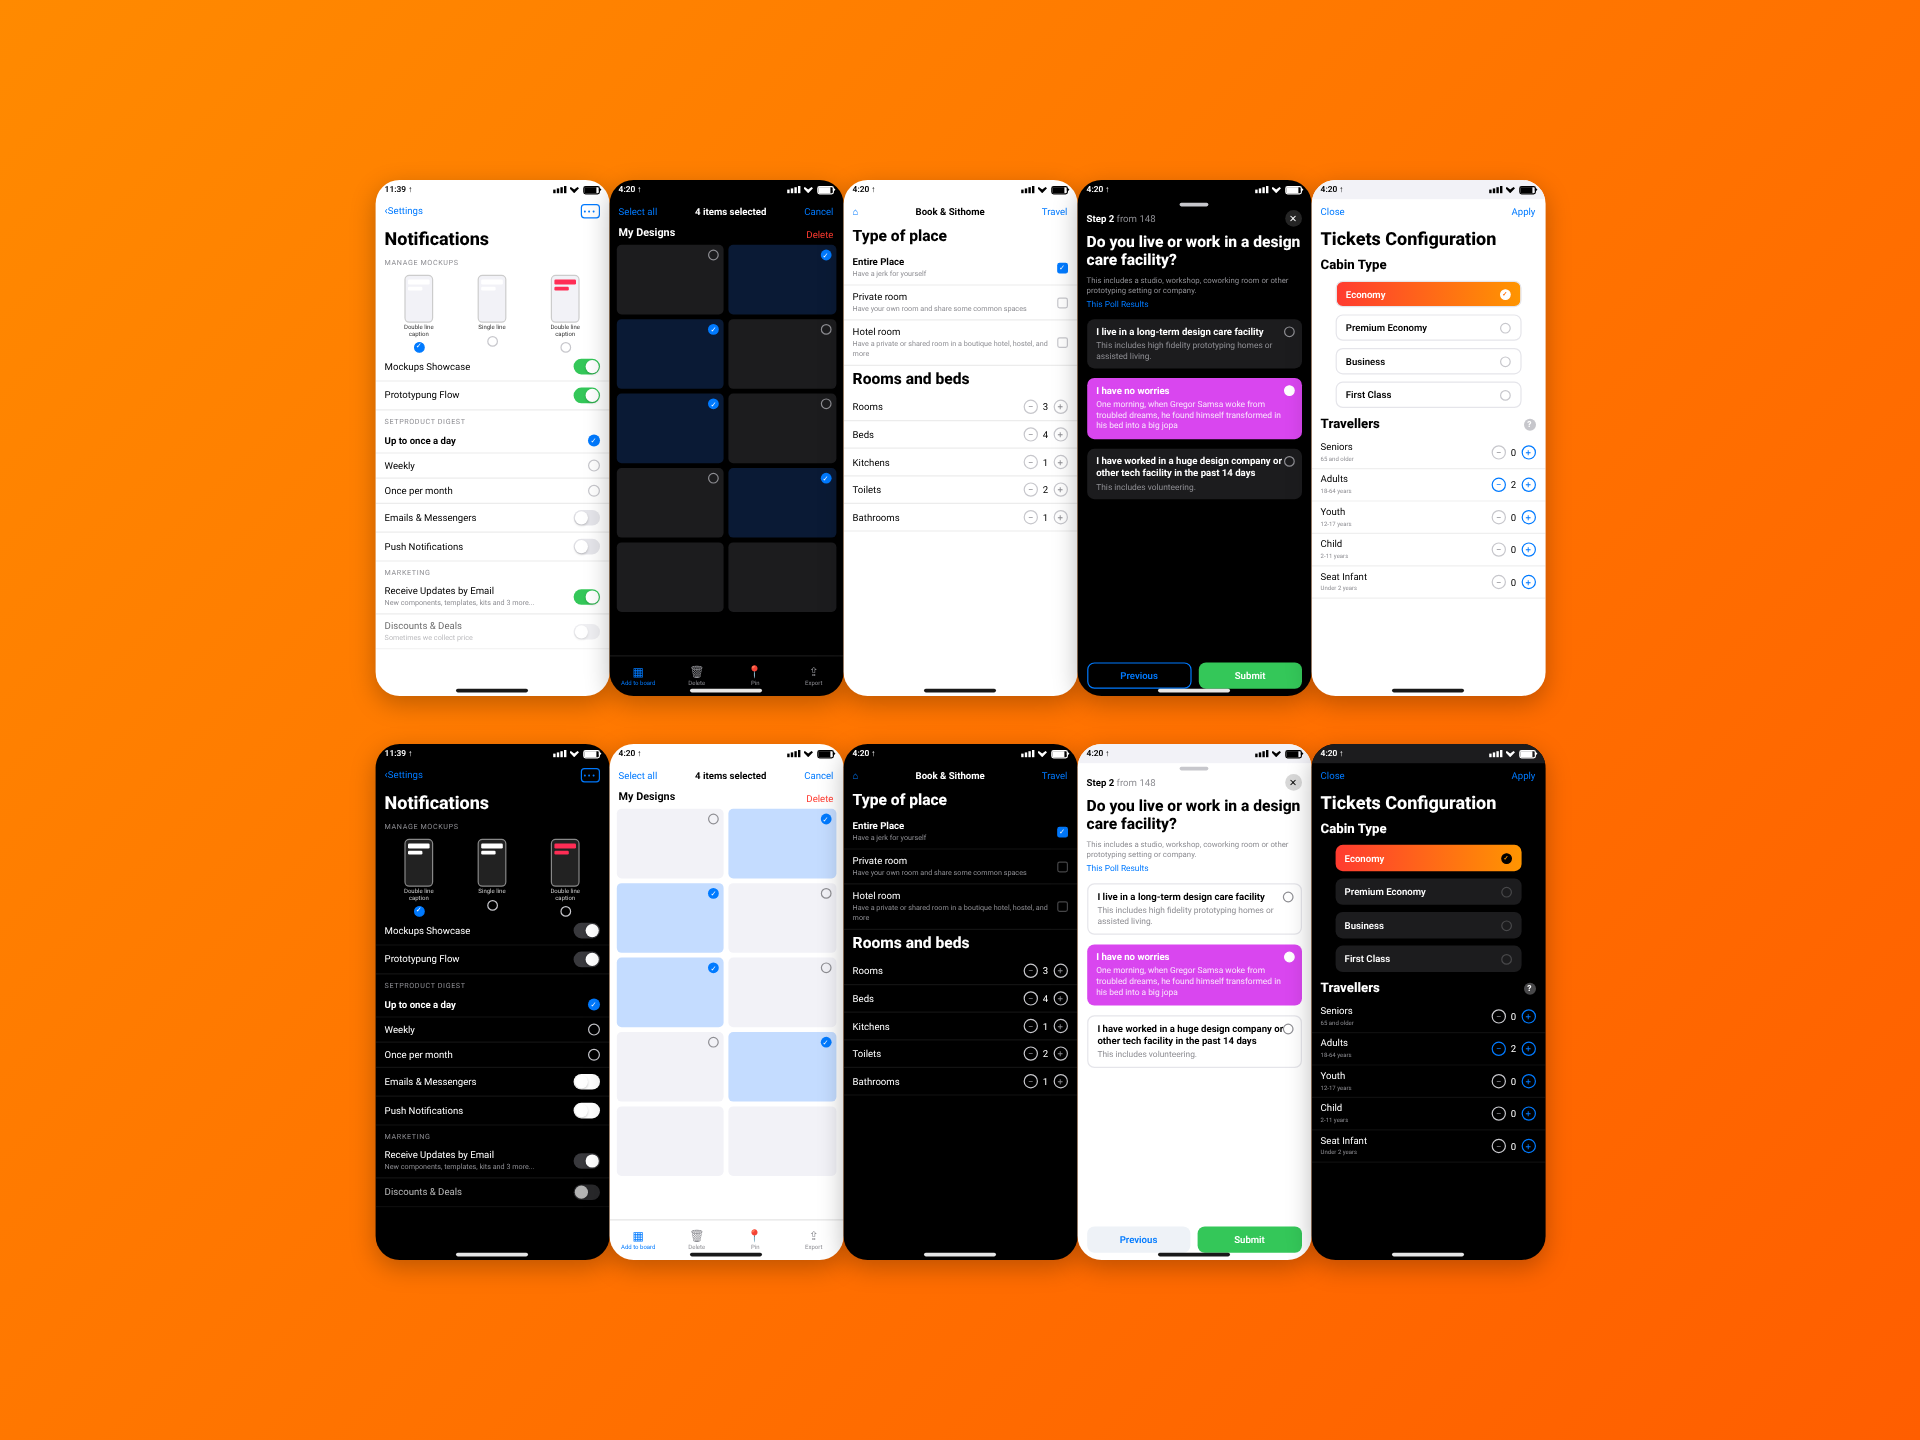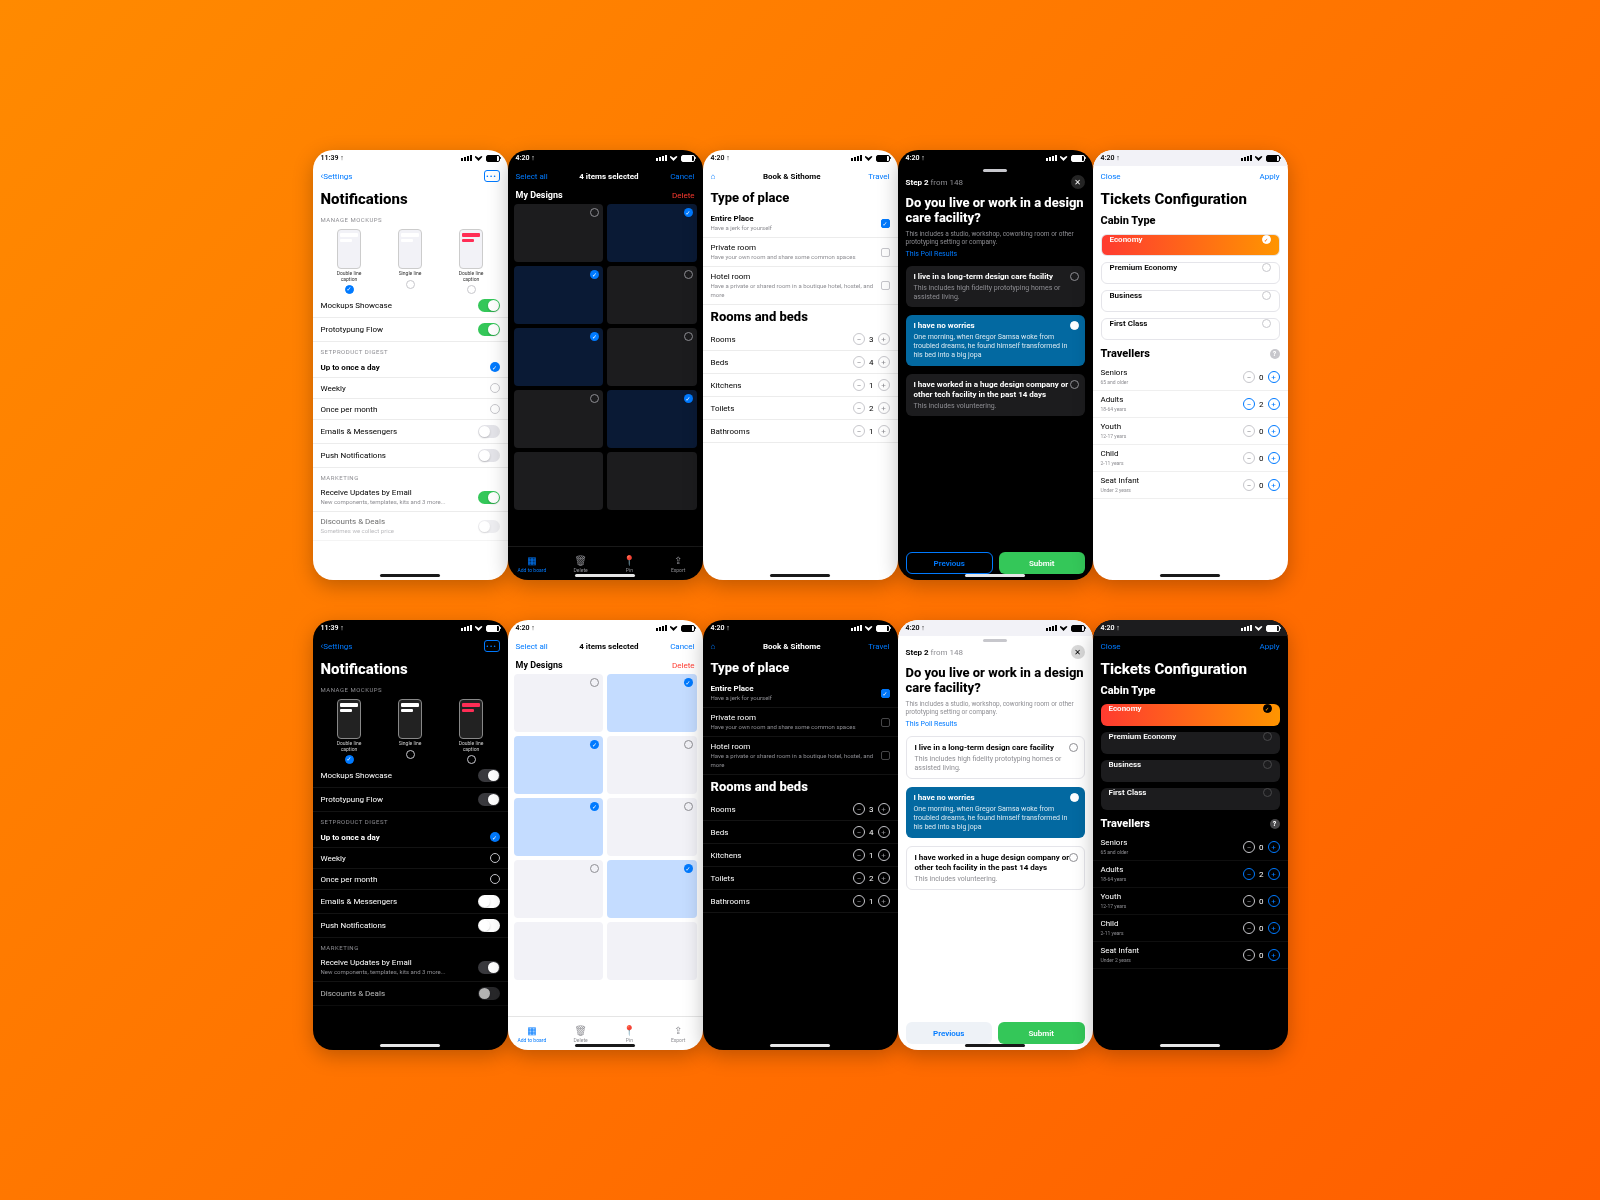--- a/index.html
+++ b/index.html
@@ -62,31 +62,31 @@
   .tabbar{height:34px;display:flex;border-top:1px solid rgba(127,127,127,.2);margin-top:auto}
   .tab{flex:1;display:flex;flex-direction:column;align-items:center;justify-content:center;gap:1px;font-size:5px;color:#8e8e93}
   .tab.active{color:#007aff}
   .tab .ic{width:12px;height:12px;display:flex;align-items:center;justify-content:center;font-size:10px}
   
   .poll-card{margin:4px 8px;border-radius:6px;padding:6px 8px;position:relative;font-size:7px;line-height:1.25}
   .poll-card .t{font-weight:700;font-size:8px;margin-bottom:2px}
   .poll-dot{position:absolute;top:6px;right:6px;width:9px;height:9px;border-radius:50%;border:1px solid #8e8e93}
   .poll-dot.on{background:#fff;border-color:#fff}
   .dark-card{background:#1c1c1e;color:#fff}
-  .blue-card{background:#0369a1;color:#fff}
+  .blue-card{background:#d946ef;color:#fff}
   .light-card{background:#fff;border:1px solid #e5e5ea;color:#000}
   .btn-row{display:flex;gap:6px;padding:6px 8px;margin-top:auto}
   .btn{flex:1;height:22px;border-radius:6px;display:flex;align-items:center;justify-content:center;font-size:8px;font-weight:600}
   .btn.prev-d{border:1px solid #007aff;color:#007aff}
   .btn.prev-l{background:#eef2f7;color:#007aff}
   .btn.sub{background:#34c759;color:#fff}
   .close-x{width:14px;height:14px;border-radius:50%;background:rgba(127,127,127,.3);display:flex;align-items:center;justify-content:center;font-size:8px}
   .grabber{width:24px;height:3px;border-radius:2px;background:#c7c7cc;margin:3px auto 0}
   
-  .cabin{margin:3px 8px;height:22px;border-radius:6px;display:flex;align-items:flex-start;justify-content:space-between;padding:0 8px;font-size:8px;font-weight:600}
+  .cabin{margin:3px 20px;height:22px;border-radius:6px;display:flex;align-items:center;justify-content:space-between;padding:0 8px;font-size:8px;font-weight:600}
   .cabin.on{background:linear-gradient(90deg,#ff3b30,#ff9500);color:#fff}
   .light .cabin{border:1px solid #e5e5ea}
   .dark .cabin{background:#1c1c1e}
   .dark .cabin.on{background:linear-gradient(90deg,#ff3b30,#ff9500)}
   .cabin .r{width:9px;height:9px;border-radius:50%;border:1px solid #c7c7cc}
   .cabin.on .r{background:#fff;border-color:#fff;color:#ff6a00;display:flex;align-items:center;justify-content:center;font-size:5px}
   .dark .cabin.on .r{background:#000;border-color:#000;color:#ff9500}
   .trav-row{display:flex;align-items:center;justify-content:space-between;padding:4px 8px;border-bottom:1px solid rgba(127,127,127,.12);font-size:8px}
   .trav-row .sub{font-size:5px;color:#8e8e93}
   .more-dots{width:16px;height:12px;border:1px solid #007aff;border-radius:3px;color:#007aff;display:flex;align-items:center;justify-content:center;font-size:8px;letter-spacing:1px}

